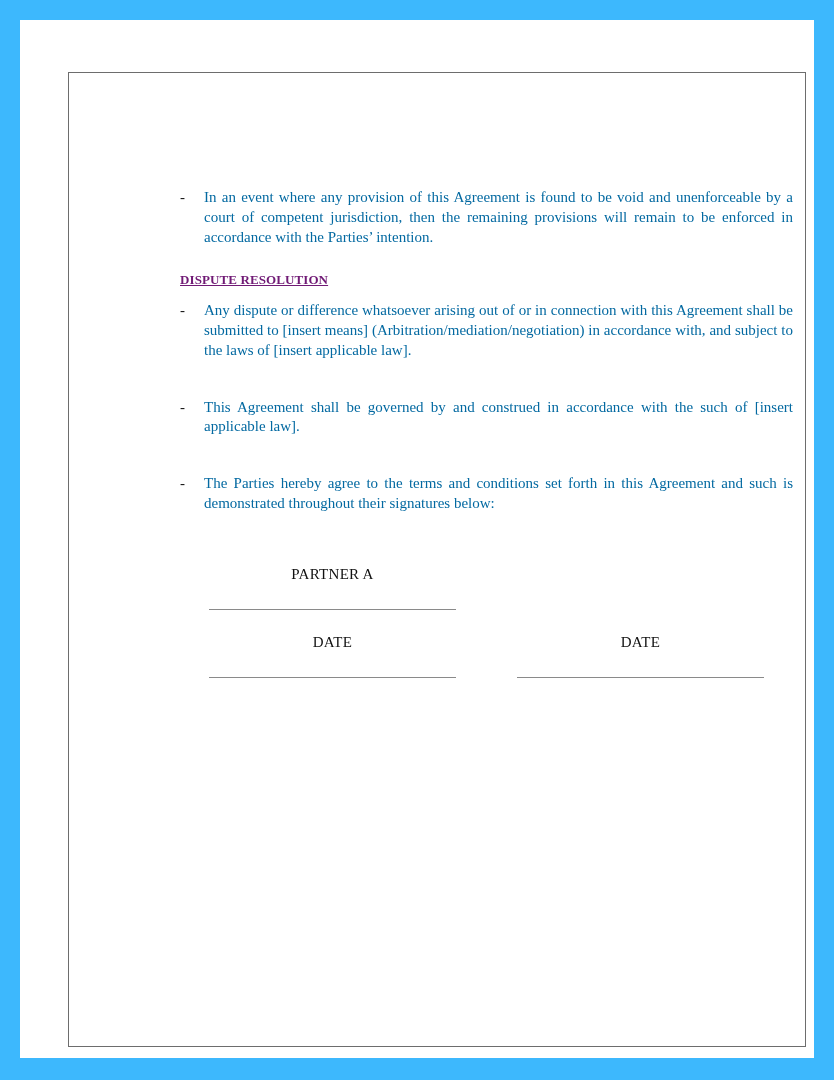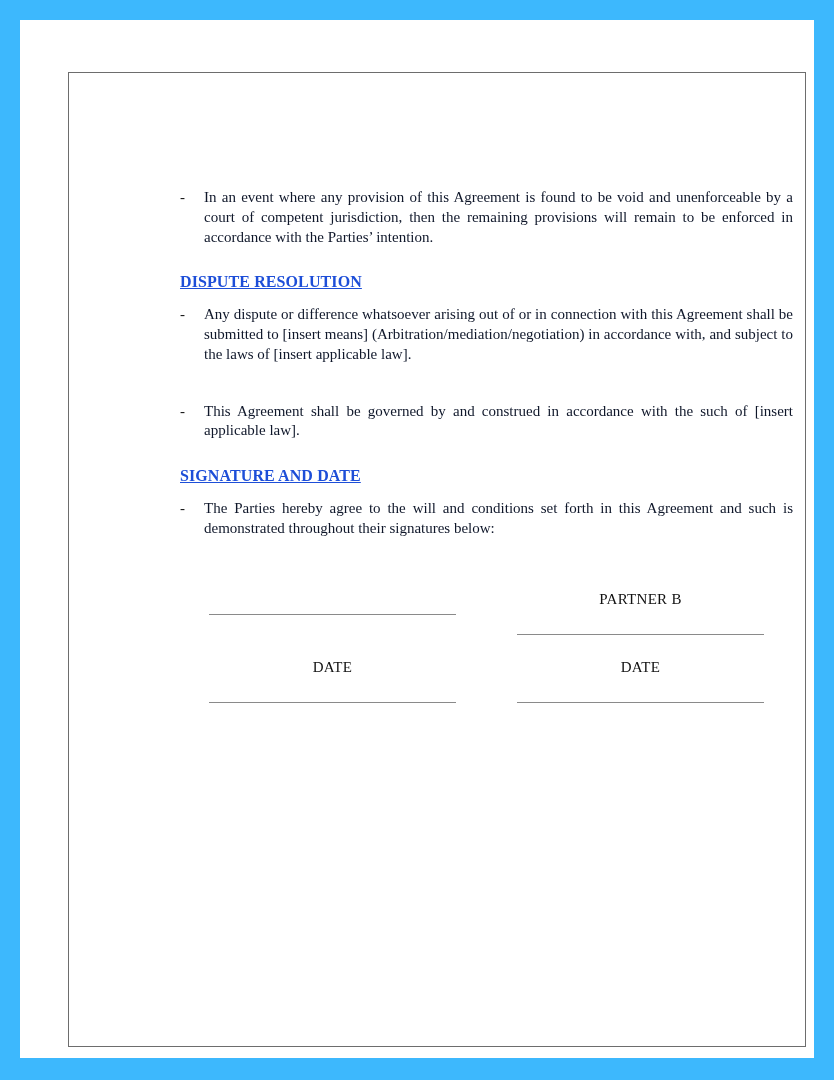--- a/index.html
+++ b/index.html
@@ -39,24 +39,24 @@
     box-sizing: border-box;
   }
   .page-content {
     position: absolute;
     left: 111px;
     top: 115px;
     width: 613px;
   }
 
   .section-heading {
-    font-size: 16px;
+    font-size: 13px;
     font-weight: bold;
     text-decoration: underline;
-    color: #1d4ed8;
+    color: #701a75;
     letter-spacing: 0.1px;
     margin: 0;
     line-height: 1.3;
   }
 
   .bullet-item {
     display: flex;
     align-items: flex-start;
     color: #111111;
   }
@@ -66,21 +66,21 @@
     font-size: 15px;
     line-height: 19.8px;
     color: #111111;
   }
   .bullet-text {
     flex: 1 1 auto;
     font-size: 15px;
     line-height: 19.8px;
     text-align: justify;
     text-justify: inter-word;
-    color: #0f172a;
+    color: #0369a1;
     hyphens: none;
   }
 
   .gap-after-para  { height: 25px; }
   .gap-after-head  { height: 12px; }
 
   .signature-block {
     margin-top: 50px;
     width: 613px;
   }
@@ -130,35 +130,31 @@
         <div class="gap-after-para"></div>
 
         <div class="gap-after-head"></div>
 
         <div class="bullet-item">
           <span class="bullet-dash">-</span>
           <span class="bullet-text">This Agreement shall be governed by and construed in accordance with the such of [insert applicable law].</span>
         </div>
         <div class="gap-after-para"></div>
 
-        <div class="section-heading">SIGNATURE AND DATE</div>
         <div class="gap-after-head"></div>
 
         <div class="bullet-item">
           <span class="bullet-dash">-</span>
-          <span class="bullet-text">The Parties hereby agree to the will and conditions set forth in this Agreement and such is demonstrated throughout their signatures below:</span>
+          <span class="bullet-text">The Parties hereby agree to the terms and conditions set forth in this Agreement and such is demonstrated throughout their signatures below:</span>
         </div>
 
         <div class="signature-block">
           <div class="sig-row">
             <div class="sig-col left">
-              <div class="sig-line"></div>
-            </div>
-            <div class="sig-col">
-              <div class="sig-label">PARTNER B</div>
+              <div class="sig-label">PARTNER A</div>
               <div class="sig-line"></div>
             </div>
           </div>
 
           <div class="sig-gap"></div>
 
           <div class="sig-row">
             <div class="sig-col left">
               <div class="sig-label">DATE</div>
               <div class="sig-line"></div>

